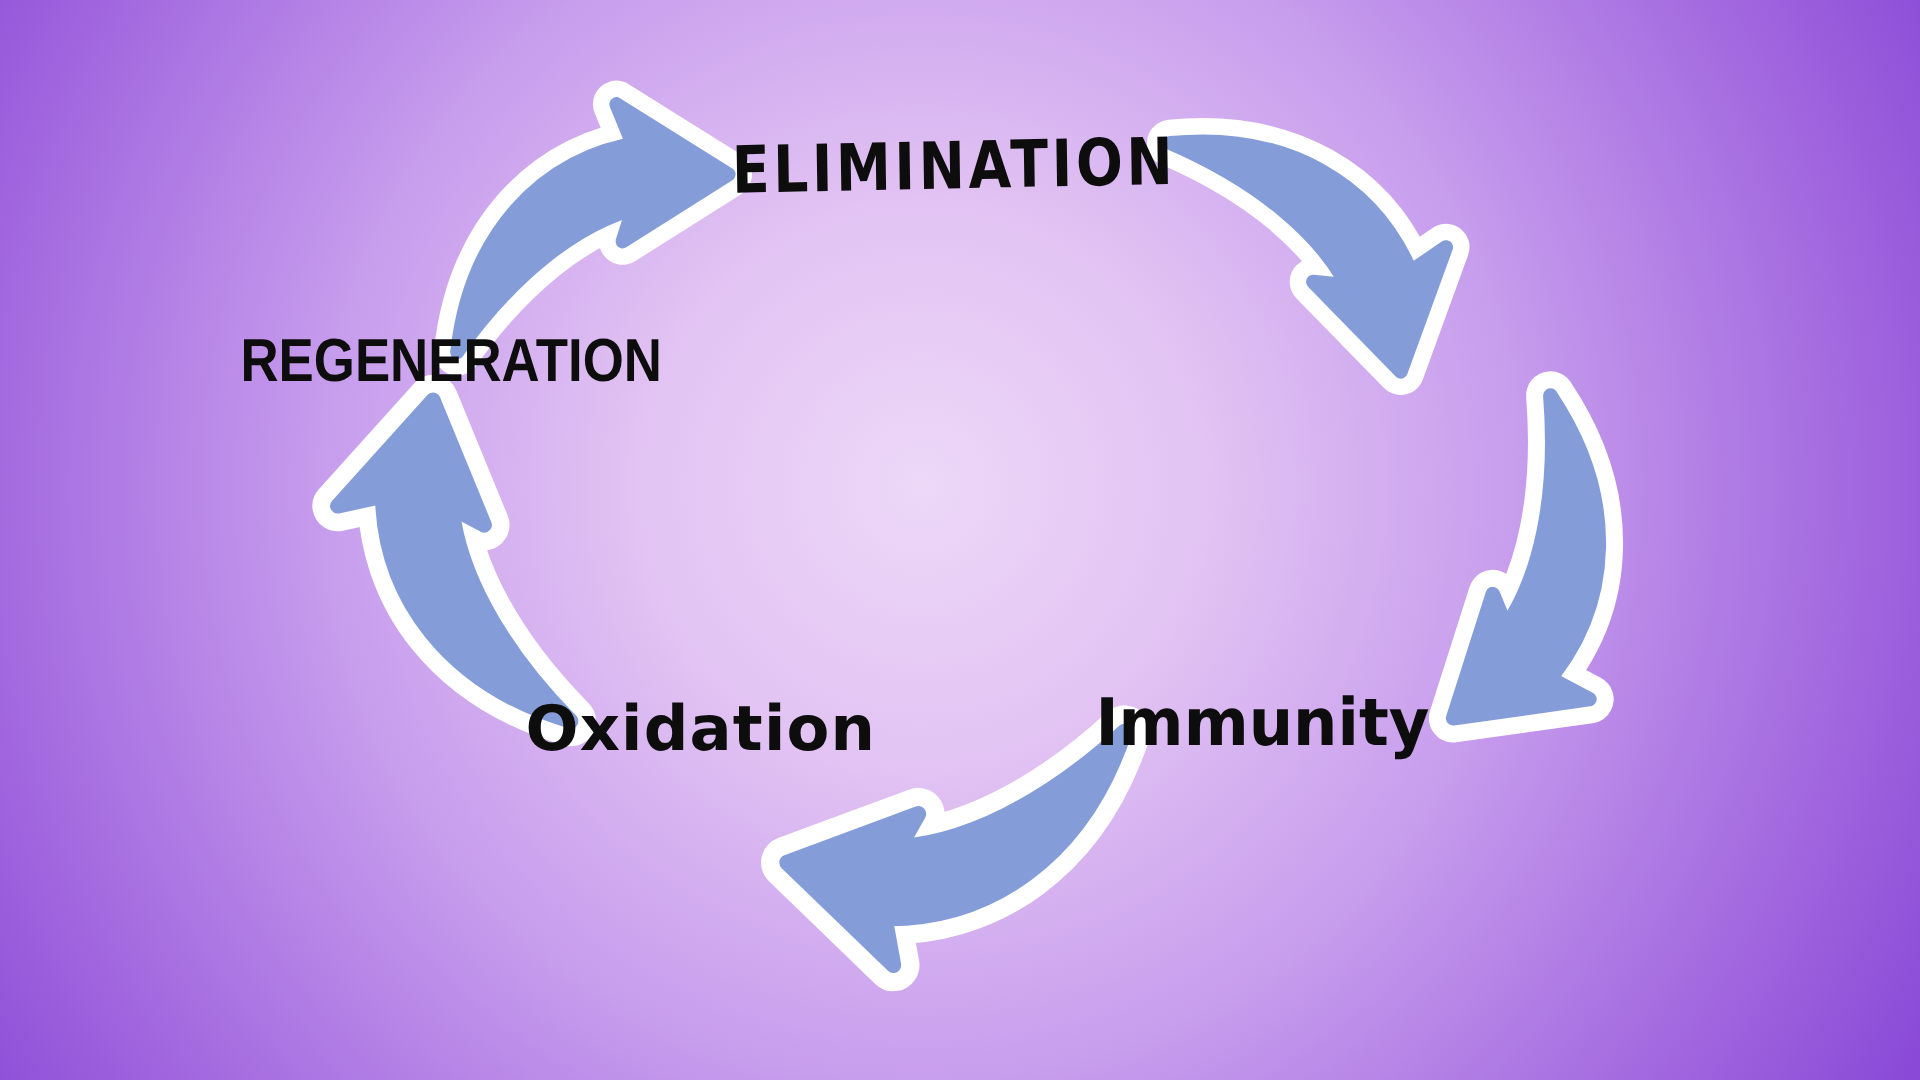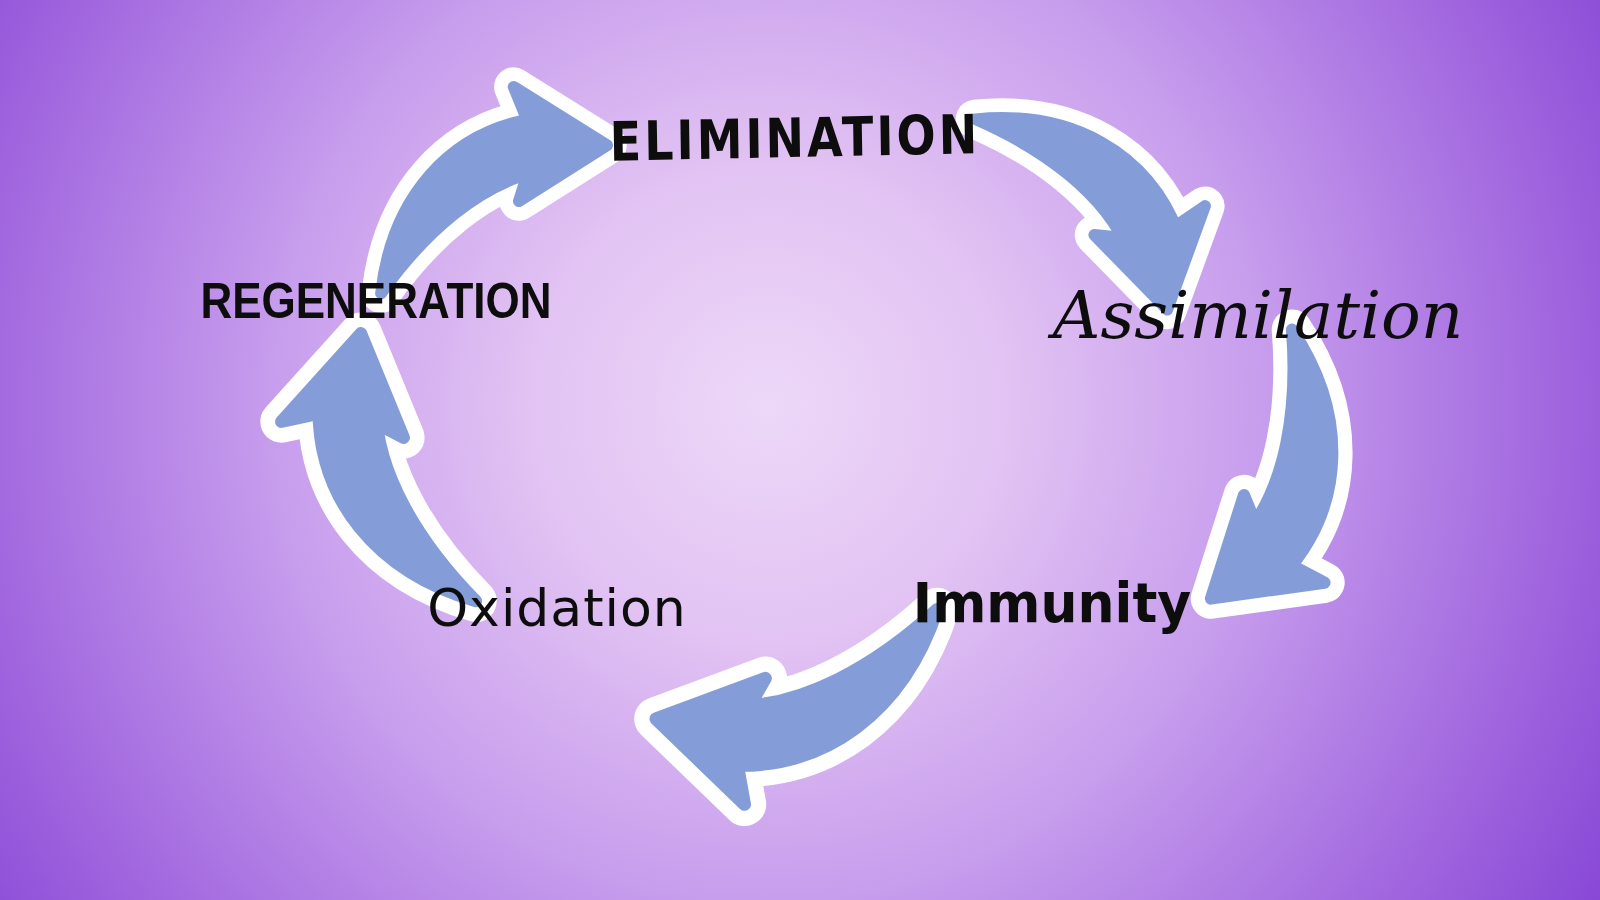--- a/index.html
+++ b/index.html
@@ -26,21 +26,21 @@
     letter-spacing:3px;transform:translate(-50%,-50%) scaleY(1.18) rotate(-1deg);
   }
   .lbl-assimilation{
     font-family:"DejaVu Serif",serif;font-style:italic;font-weight:500;font-size:66px;
   }
   .lbl-immunity{
     font-family:"DejaVu Sans",sans-serif;font-weight:800;font-size:52px;
     transform:translate(-50%,-50%) scaleY(1.05);
   }
   .lbl-oxidation{
-    font-family:"DejaVu Sans",sans-serif;font-weight:400;font-size:52px;letter-spacing:1px;
+    font-family:"DejaVu Sans",sans-serif;font-weight:700;font-size:52px;letter-spacing:1px;margin-left:27px;
   }
   .lbl-regeneration{
     font-family:"Liberation Sans",sans-serif;font-weight:700;font-size:44px;
     transform:translate(-50%,-50%) scaleY(1.15);
   }
   .arrow{position:absolute;overflow:visible;z-index:2;}
   .ow{fill:var(--arrow-outline);stroke:var(--arrow-outline);stroke-width:30;
       stroke-linejoin:round;stroke-linecap:round;}
   .bf{fill:var(--arrow-fill);stroke:var(--arrow-fill);stroke-width:9;
       stroke-linejoin:round;stroke-linecap:round;}
@@ -76,21 +76,20 @@
   <svg class="arrow" viewBox="0 0 200 200" style="left:653px;top:561px;width:290px;height:290px;">
     <use href="#arw" transform="rotate(192 100 100)"></use>
   </svg>
 
   <svg class="arrow" viewBox="0 0 200 200" style="left:238px;top:330px;width:280px;height:280px;">
     <use href="#arw" transform="rotate(280 100 100)"></use>
   </svg>
 
   <div class="lbl lbl-elimination" style="left:795px;top:138px;">ELIMINATION</div>
 
-  <div class="lbl lbl-assimilation" style="left:1258px;top:315px;">Assimilation</div>
 
   <div class="lbl lbl-immunity" style="left:1052px;top:603px;">Immunity</div>
 
   <div class="lbl lbl-oxidation" style="left:557px;top:608px;">Oxidation</div>
 
   <div class="lbl lbl-regeneration" style="left:376px;top:301px;">REGENERATION</div>
 
 </div>
 
 </body></html>

